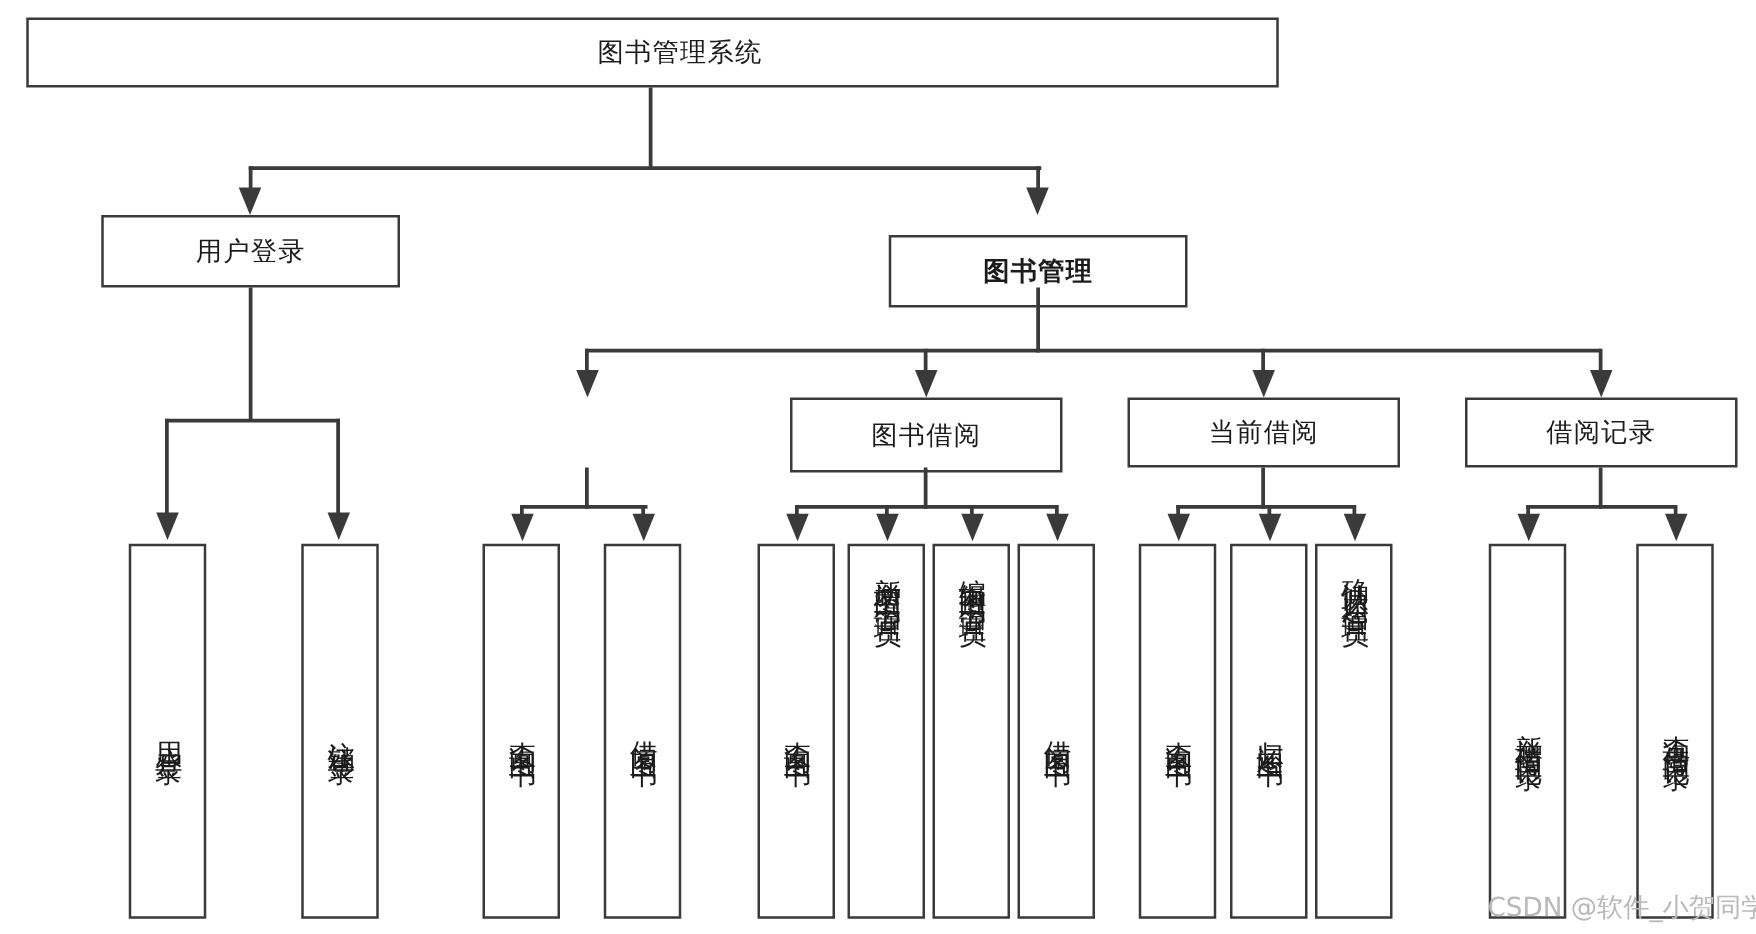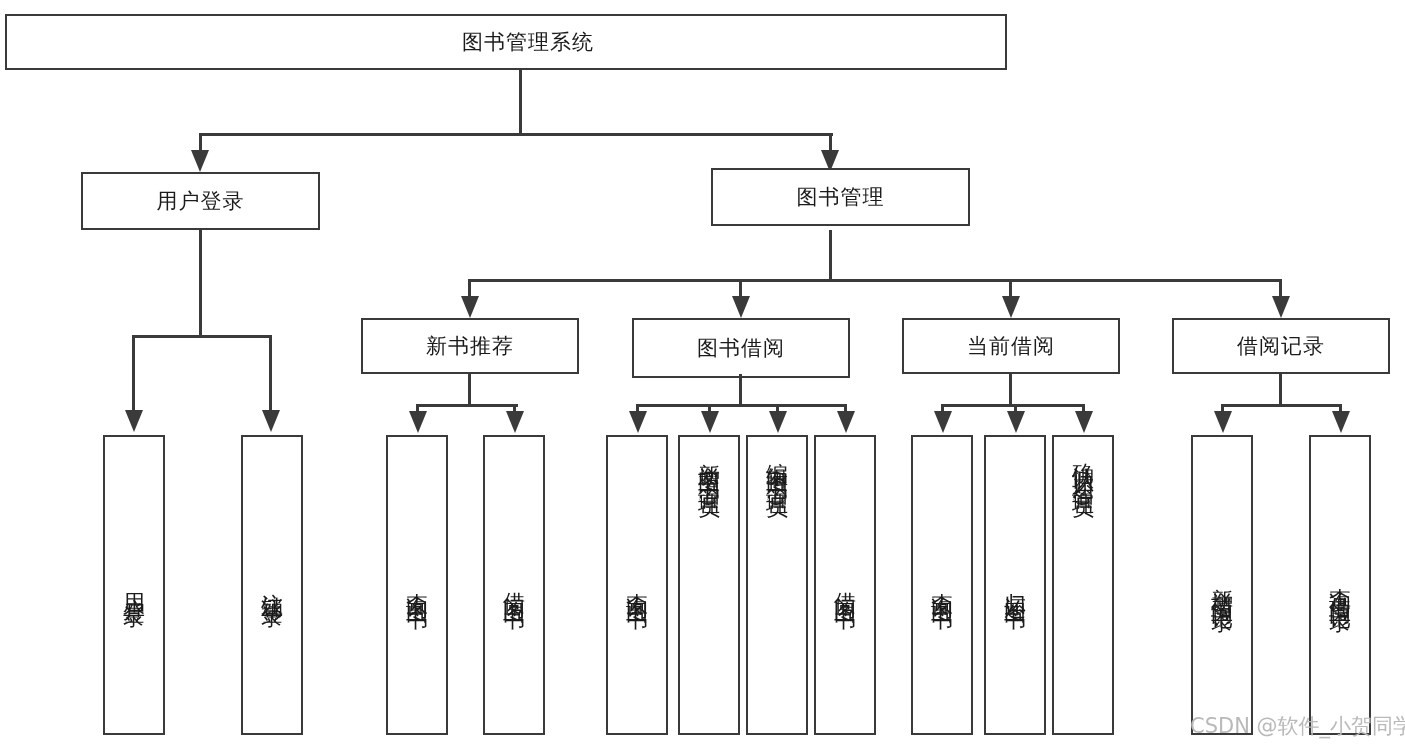--- a/index.html
+++ b/index.html
@@ -84,37 +84,37 @@
     color: #b9b9b9;
     white-space: nowrap;
     user-select: none;
   }
 </style>
 </head>
 <body>
 
 <div id="canvas">
 
-  <div class="node horiz" id="n-root" style="left: 5px; top: 14px; width: 1002px; height: 56px; padding-left: 44px;">
+  <div class="node horiz" id="n-root" style="left: 21px; top: 14px; width: 1002px; height: 56px; padding-left: 44px;">
     <span>图书管理系统</span>
   </div>
 
   <div class="ln v" style="left:519px; top:70px; width:3px; height:65px;"></div>
 
   <div class="ln h" style="left:199px; top:133px; width:634px; height:3px;"></div>
 
   <div class="ln v" style="left:199px; top:133px; width:3px; height:28px;"></div>
   <div class="arrow" style="left:191px; top:150px;"></div>
   <div class="ln v" style="left:829px; top:133px; width:3px; height:28px;"></div>
   <div class="arrow" style="left:821px; top:150px;"></div>
 
   <div class="node horiz" id="n-l2-0" style="left: 81px; top: 172px; width: 239px; height: 58px;">
     <span>用户登录</span>
   </div>
-  <div class="node horiz" id="n-l2-1" style="left: 711px; top: 168px; width: 259px; height: 58px;">
+  <div class="node horiz" id="n-l2-1" style="left: 711px; top: 188px; width: 239px; height: 58px; font-weight: bold;">
     <span>图书管理</span>
   </div>
 
   <div class="ln v" style="left:199px; top:230px; width:3px; height:107px;"></div>
   <div class="ln h" style="left:132px; top:335px; width:140px; height:3px;"></div>
   <div class="ln v" style="left:132px; top:335px; width:3px; height:81px;"></div>
   <div class="arrow" style="left:125px; top:410px;"></div>
   <div class="ln v" style="left:269px; top:335px; width:3px; height:81px;"></div>
   <div class="arrow" style="left:262px; top:410px;"></div>
 
@@ -122,23 +122,20 @@
   <div class="ln h" style="left:468px; top:279px; width:813px; height:3px;"></div>
   <div class="ln v" style="left:468px; top:279px; width:3px; height:24px;"></div>
   <div class="arrow" style="left:461px; top:296px;"></div>
   <div class="ln v" style="left:739px; top:279px; width:3px; height:24px;"></div>
   <div class="arrow" style="left:732px; top:296px;"></div>
   <div class="ln v" style="left:1009px; top:279px; width:3px; height:24px;"></div>
   <div class="arrow" style="left:1002px; top:296px;"></div>
   <div class="ln v" style="left:1279px; top:279px; width:3px; height:24px;"></div>
   <div class="arrow" style="left:1272px; top:296px;"></div>
 
-  <div class="node horiz" id="n-l3-0" style="left: 361px; top: 318px; width: 218px; height: 56px;">
-    <span>新书推荐</span>
-  </div>
   <div class="node horiz" id="n-l3-1" style="left: 632px; top: 318px; width: 218px; height: 60px;">
     <span>图书借阅</span>
   </div>
   <div class="node horiz" id="n-l3-3" style="left: 1172px; top: 318px; width: 218px; height: 56px;">
     <span>借阅记录</span>
   </div>
   <div class="node horiz" id="n-l3-2" style="left: 902px; top: 318px; width: 218px; height: 56px;">
     <span>当前借阅</span>
   </div>
 

